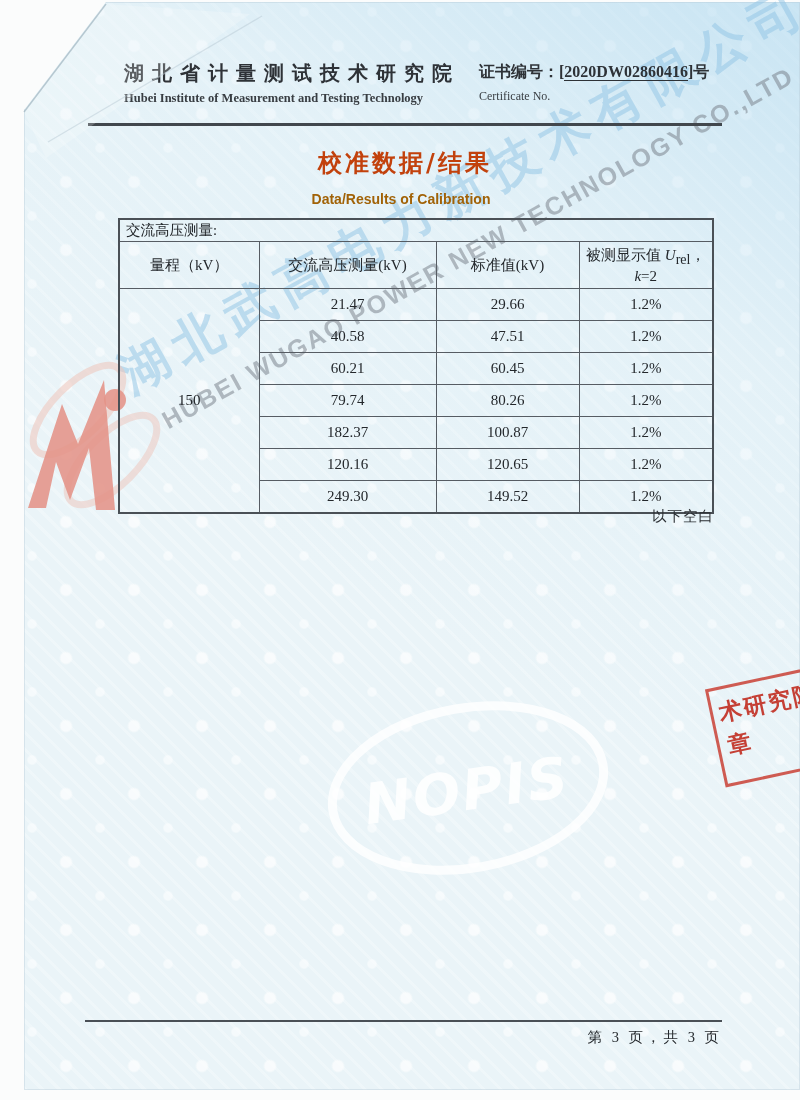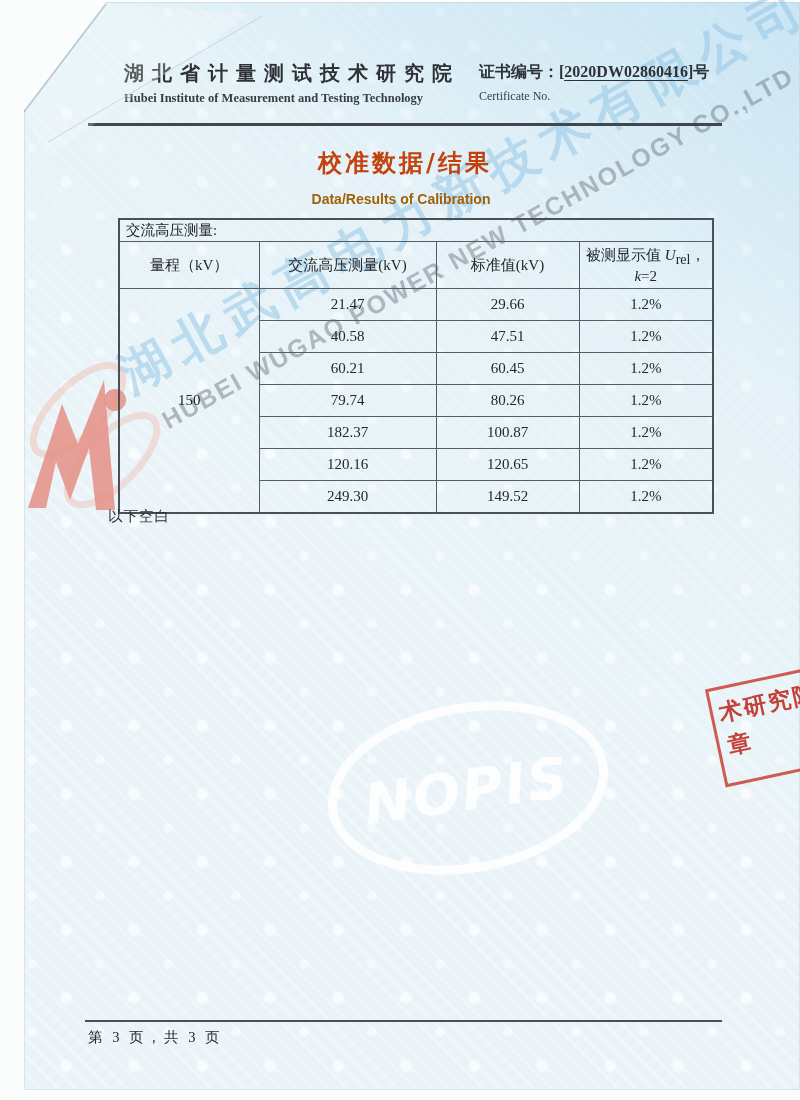--- a/index.html
+++ b/index.html
@@ -70,27 +70,27 @@
   table.cal td,table.cal th{
     border:1.5px solid #565c63;text-align:center;vertical-align:middle;
     font-size:15px;font-weight:normal;color:#23272b;padding:0;background:transparent;
   }
   tr.section-row td{height:21px;text-align:left;padding-left:6px;font-size:14.5px;}
   tr.head-row th{height:46px;}
   tr.data-row td{height:31px;}
   .u-sym{font-style:italic;}
   .u-sub{font-size:14px;}
   .blank-note{
-    position:absolute;left:108px;top:507px;width:594px;text-align:left;
+    position:absolute;left:120px;top:507px;width:594px;text-align:right;
     font-size:14.5px;color:#2a2e32;letter-spacing:1px;
   }
 
   .footer-rule{position:absolute;left:85px;top:1020px;width:637px;height:2px;background:#4a5056;}
   .footer-text{
-    position:absolute;left:88px;top:1028px;width:634px;text-align:left;
+    position:absolute;left:88px;top:1028px;width:634px;text-align:right;
     font-size:14.5px;color:#25292d;letter-spacing:3px;
   }
 
   
   .stamp{
     position:absolute;left:714px;top:676px;width:120px;height:100px;z-index:3;
     border:3.5px solid rgba(199,52,40,0.8);transform:rotate(-12deg);box-sizing:border-box;
   }
   .stamp-line1{font-size:23px;font-weight:600;color:rgba(193,48,36,0.92);letter-spacing:2px;margin:8px 0 0 6px;white-space:nowrap;}
   .stamp-line2{font-size:23px;font-weight:600;color:rgba(193,48,36,0.92);margin:3px 0 0 8px;}

